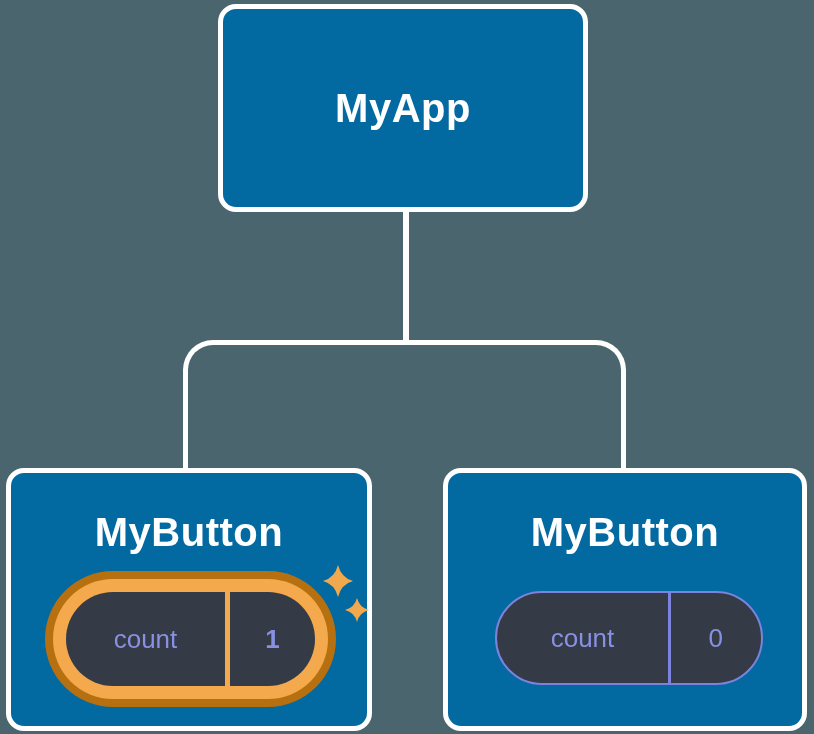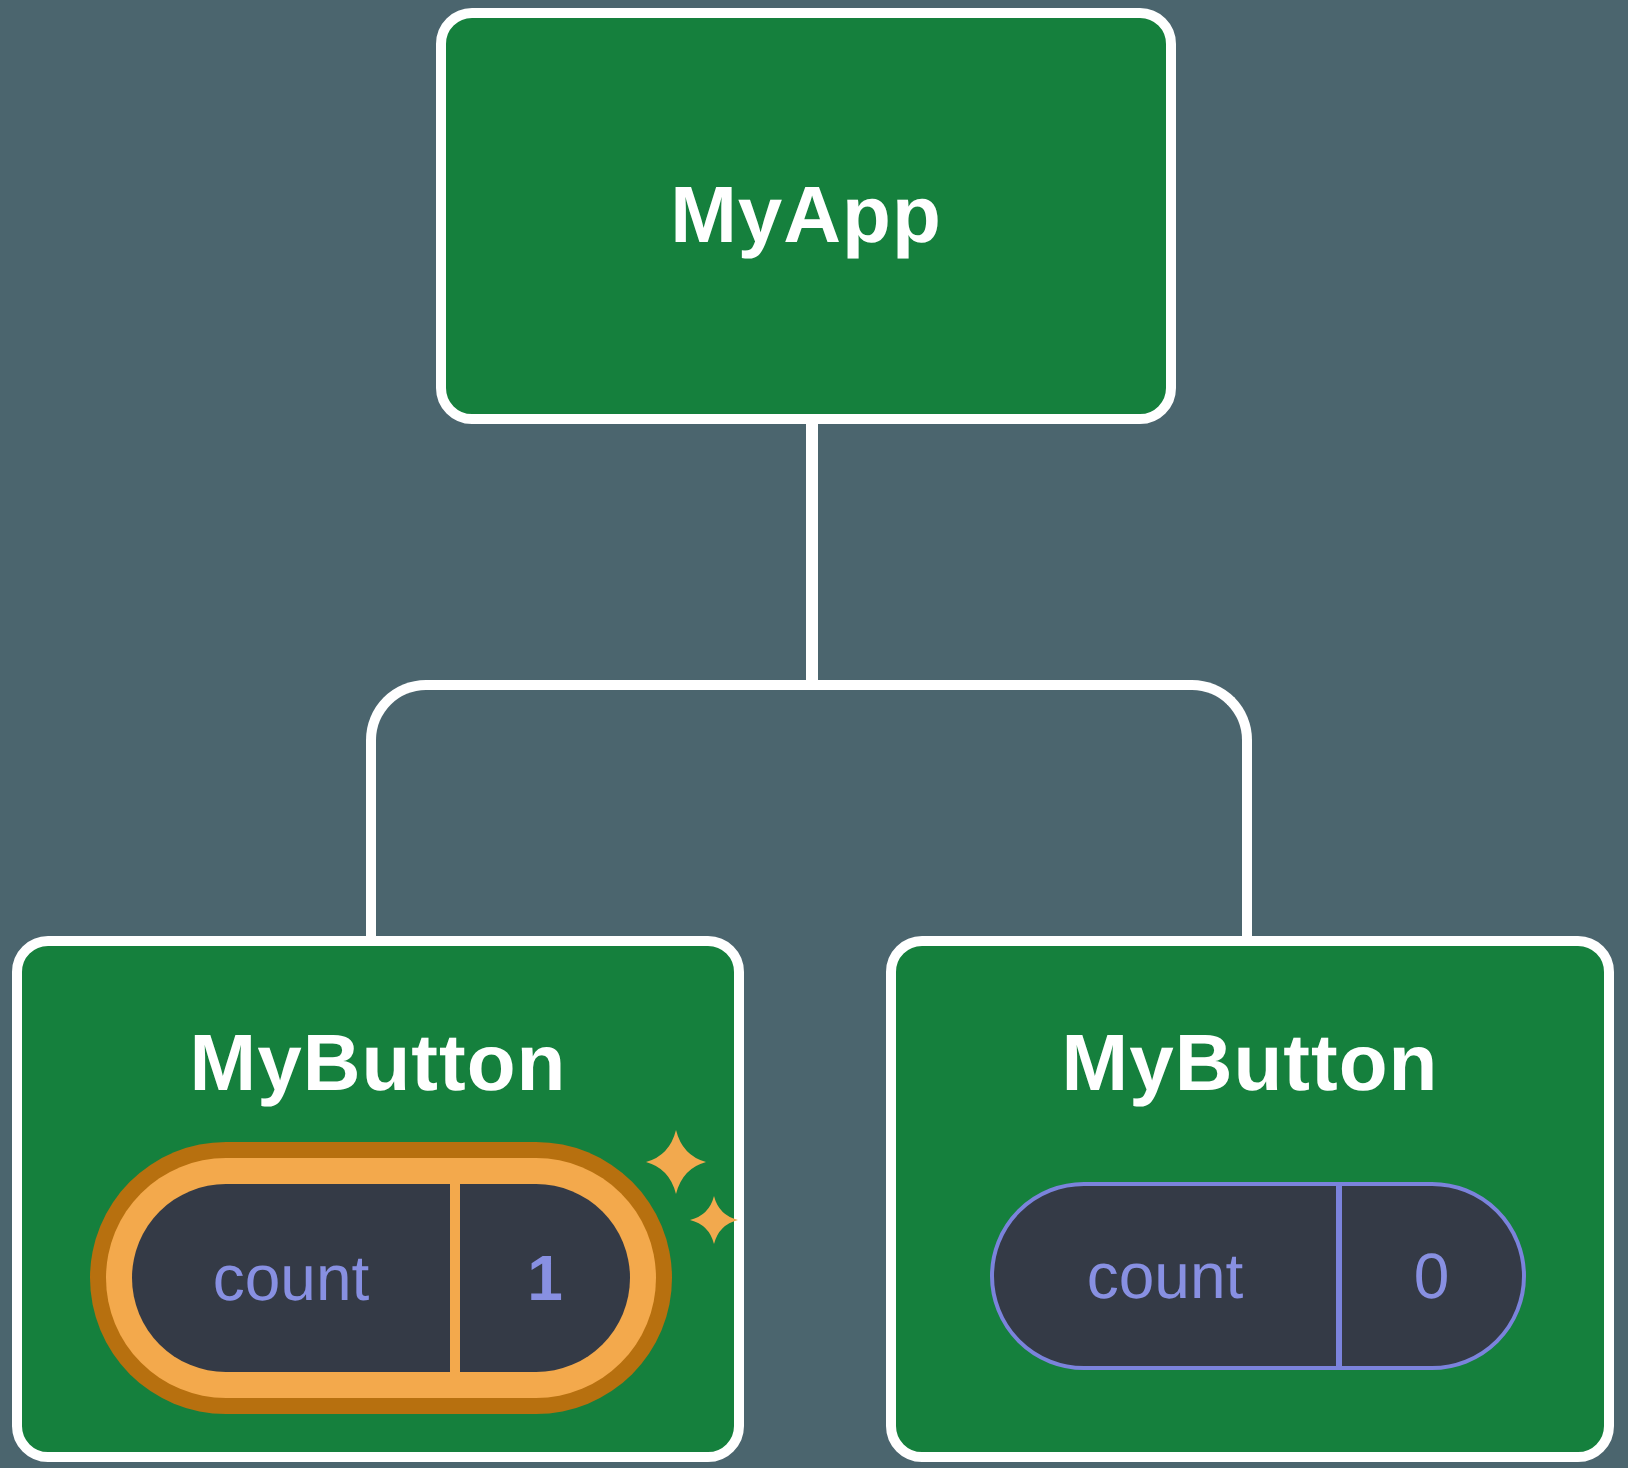--- a/index.html
+++ b/index.html
@@ -5,21 +5,21 @@
   html,body { margin:0; padding:0; }
   .stage {
     position:relative;
     width:814px; height:734px;
     background:#4b656e;
     font-family:"Liberation Sans", sans-serif;
     overflow:hidden;
   }
   .node {
     position:absolute;
-    background:#15803d;
+    background:#0369a1;
     border:5px solid #ffffff;
     border-radius:18px;
     box-sizing:border-box;
   }
   .node-root {
     left:218px; top:4px; width:370px; height:208px;
     display:flex; align-items:center; justify-content:center;
   }
   .node-child-left  { left:6px;   top:468px; width:366px; height:263px; }
   .node-child-right { left:443px; top:468px; width:364px; height:263px; }
@@ -52,21 +52,21 @@
     border-radius:30px 30px 0 0;
   }
   
   .pill {
     position:absolute;
     display:flex;
     align-items:stretch;
     box-sizing:border-box;
     border-radius:60px;
     overflow:hidden;
-    font-size:32px;
+    font-size:26px;
     color:#8890e2;
   }
   .pill .cell {
     display:flex;
     align-items:center;
     justify-content:center;
   }
   .pill-highlighted {
     left:66px; top:592px;
     width:249px; height:94px;

